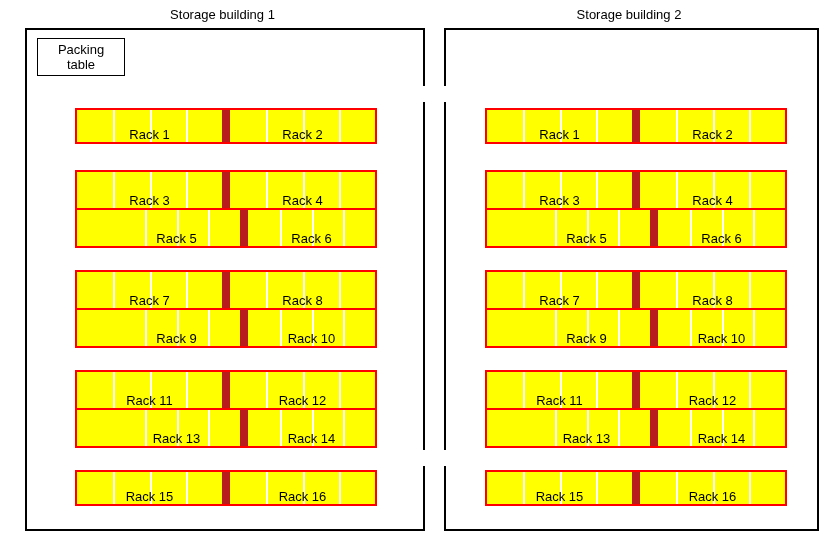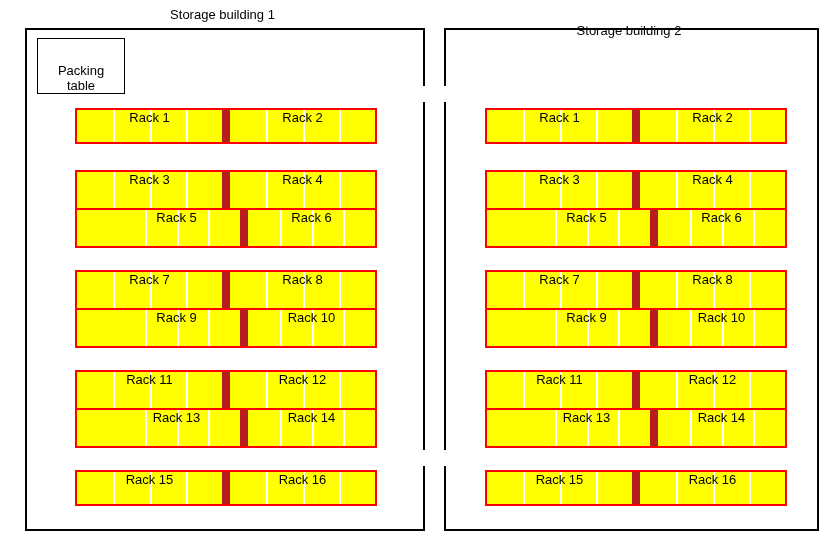--- a/index.html
+++ b/index.html
@@ -26,42 +26,42 @@
   
   .building-title {
     position: absolute;
     font-size: 13px;
     color: #000000;
     text-align: center;
     white-space: nowrap;
     line-height: 18px;
   }
   #title-b1 { left: 25px;  top: 6px;  width: 395px; }
-  #title-b2 { left: 440px; top: 6px;  width: 378px; margin-top: 16px; }
+  #title-b2 { left: 440px; top: 6px;  width: 378px; }
 
   
   .wall {
     position: absolute;
     background: #000000;
   }
   .wall-h { height: 2px; }
   .wall-v { width: 2px; }
 
   
   #packing-table {
     position: absolute;
     left: 37px;
     top: 38px;
     width: 88px;
-    height: 56px;
+    height: 38px;
     border: 1px solid #000000;
     background: #ffffff;
     box-sizing: border-box;
     display: flex;
-    align-items: flex-end;
+    align-items: center;
     justify-content: center;
   }
   #packing-table .pt-label {
     font-size: 13px;
     line-height: 15px;
     color: #000000;
     text-align: center;
   }
 
   
@@ -80,21 +80,21 @@
     min-height: 0;
   }
   .rack-row + .rack-row {
     border-top: 2px solid #ff0000;
     padding-left: 36px;
   }
   .rack-unit {
     flex: 1 1 0;
     position: relative;
     display: flex;
-    align-items: flex-start;
+    align-items: flex-end;
     justify-content: center;
     min-width: 0;
   }
   .rack-unit + .rack-unit {
     border-left: 8px solid #b91c1c;
   }
   
   .bay-divider {
     position: absolute;
     top: 0;

